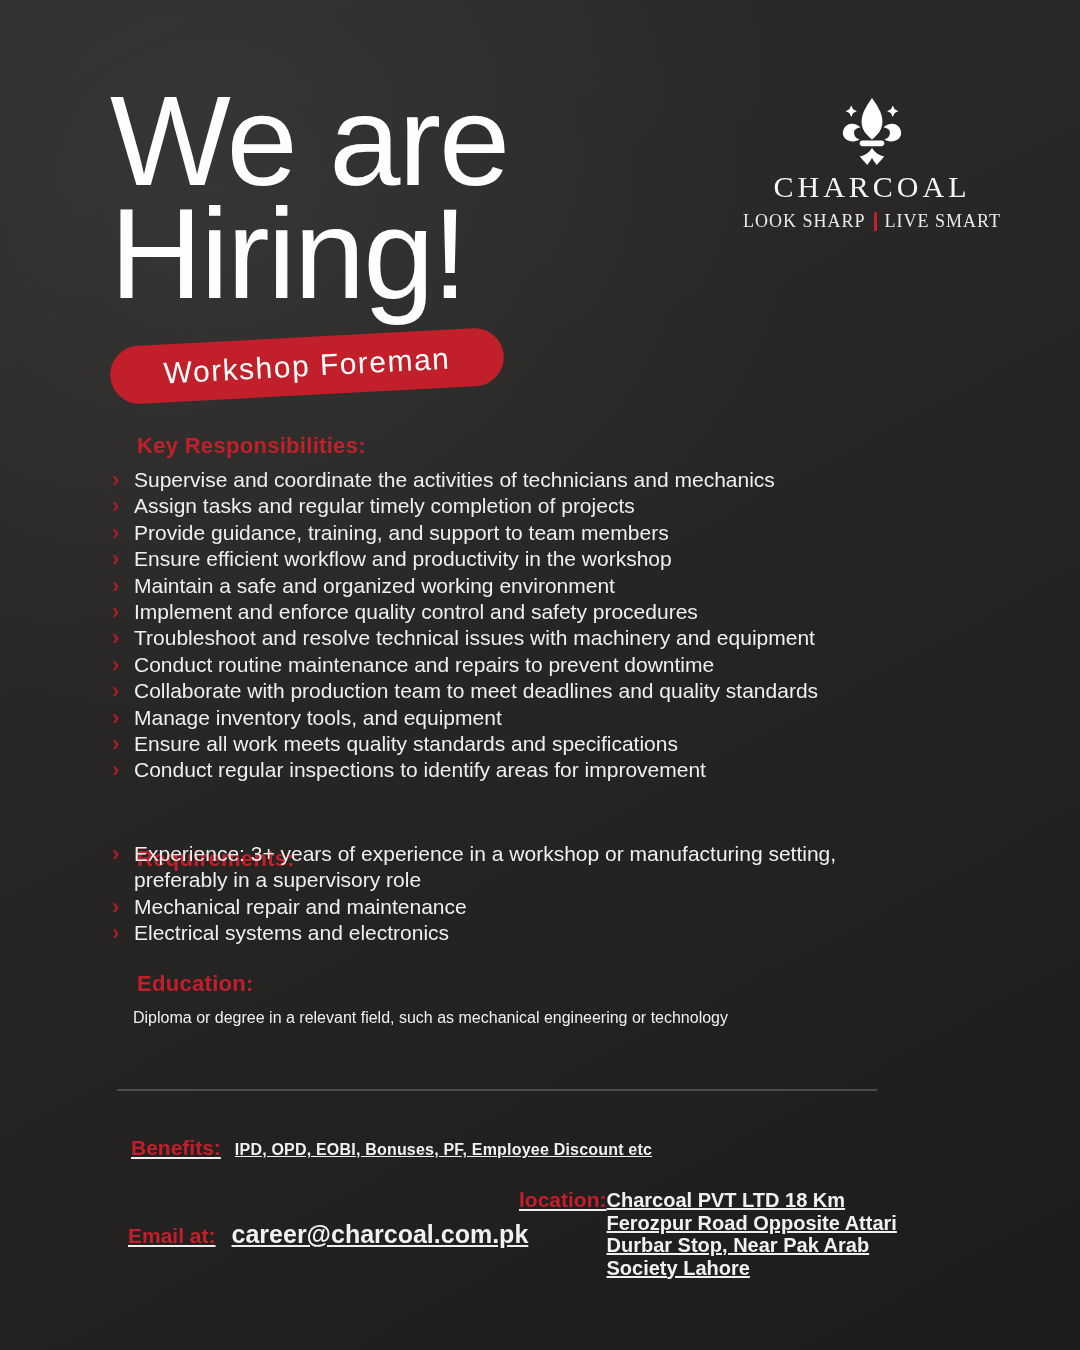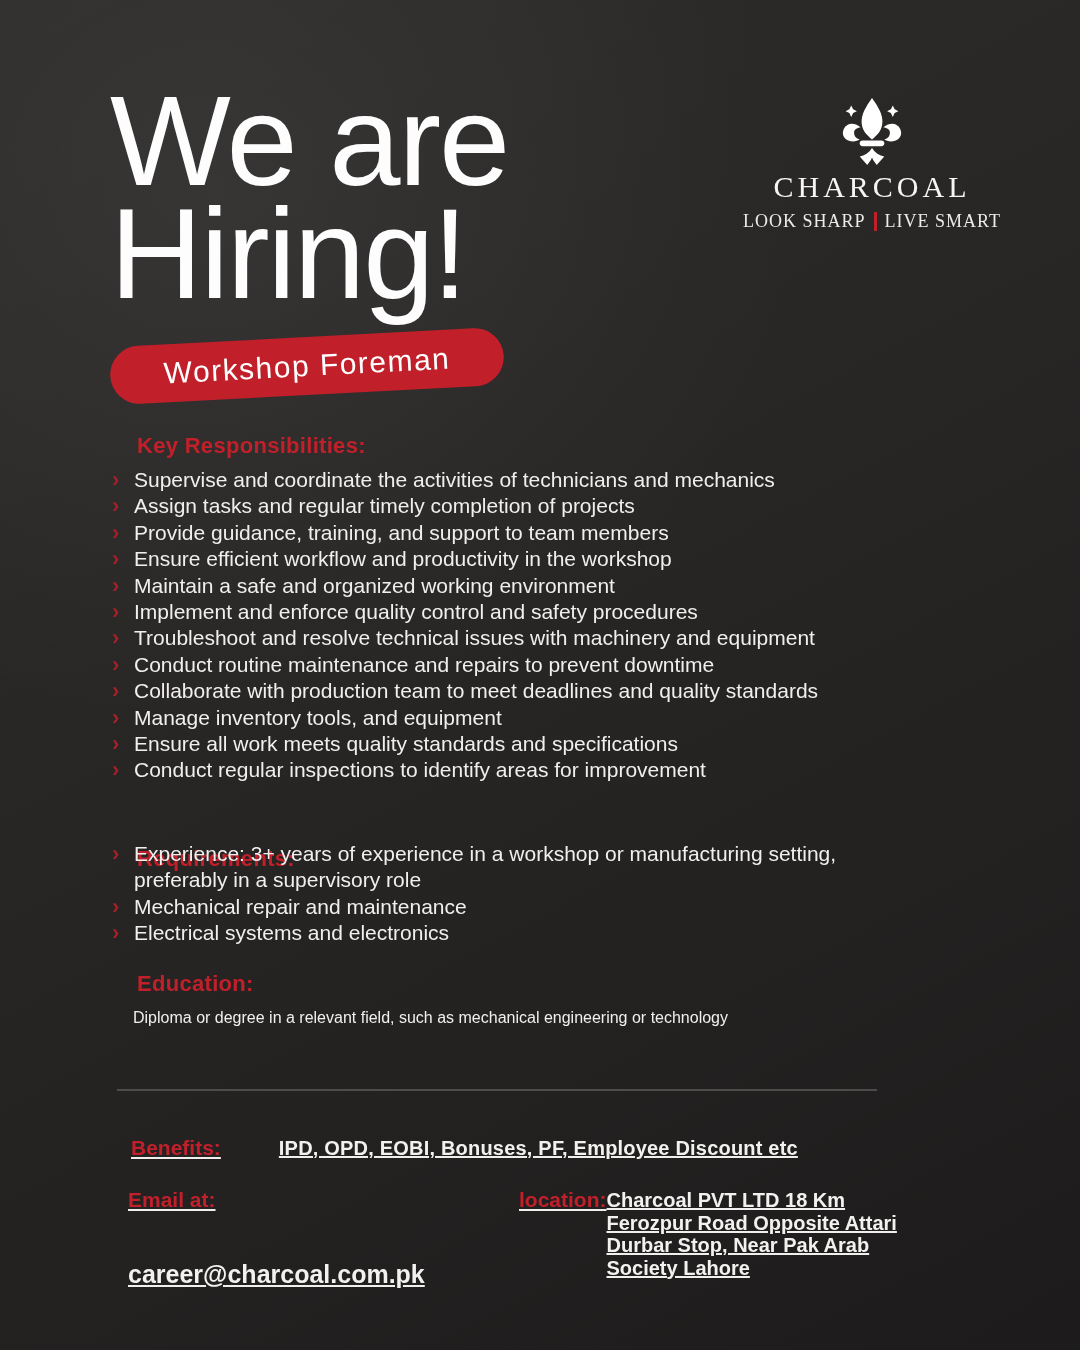--- a/index.html
+++ b/index.html
@@ -57,22 +57,22 @@
   .item-text{flex:1 1 auto;}
   #edu-text{
     position:absolute;left:133px;top:1005px;width:795px;margin:0;
     font-size:16px;line-height:26.5px;color:#f1efee;
   }
   .divider{position:absolute;left:117px;top:1089px;width:760px;height:2px;background:#4e4b4b;}
   .info-row{position:absolute;display:flex;align-items:baseline;text-decoration:underline;}
   .red-label{color:var(--accent,#c1202a);font-weight:700;font-size:21px;white-space:nowrap;}
   .info-value{color:#f3f1f0;font-weight:700;}
   #benefits-row{left:131px;top:1136px;gap:14px;}
-  #benefits-row .info-value{font-size:20px;letter-spacing:0.2px;margin-left:44px;}
-  #email-row{left:128px;top:1188px;gap:16px;flex-direction:column;}
+  #benefits-row .info-value{font-size:16px;letter-spacing:0.2px;}
+  #email-row{left:128px;top:1188px;gap:16px;}
   #email-row .info-value{font-size:25px;margin-top:32px;}
   #location-row{left:519px;top:1188px;}
   #location-row .info-value{width:312px;font-size:20px;line-height:22.5px;}
 </style>
 </head>
 <body>
 
 <div class="canvas">
 
   <h1 class="hero-title"><span>We are</span><br><span>Hiring!</span></h1>

